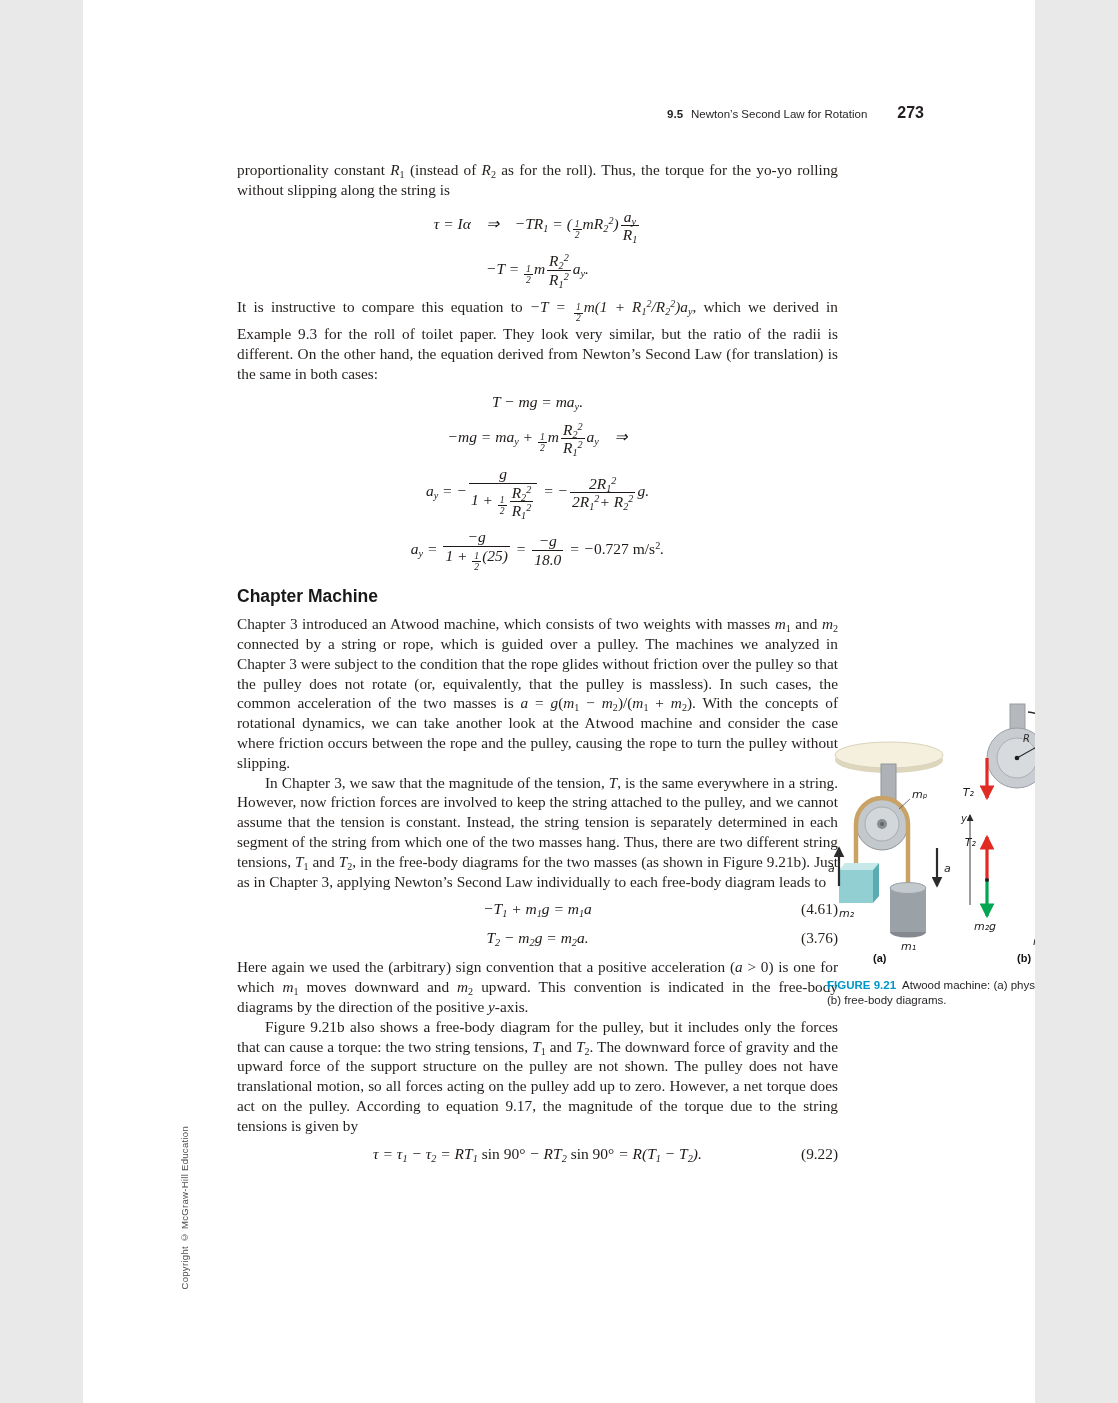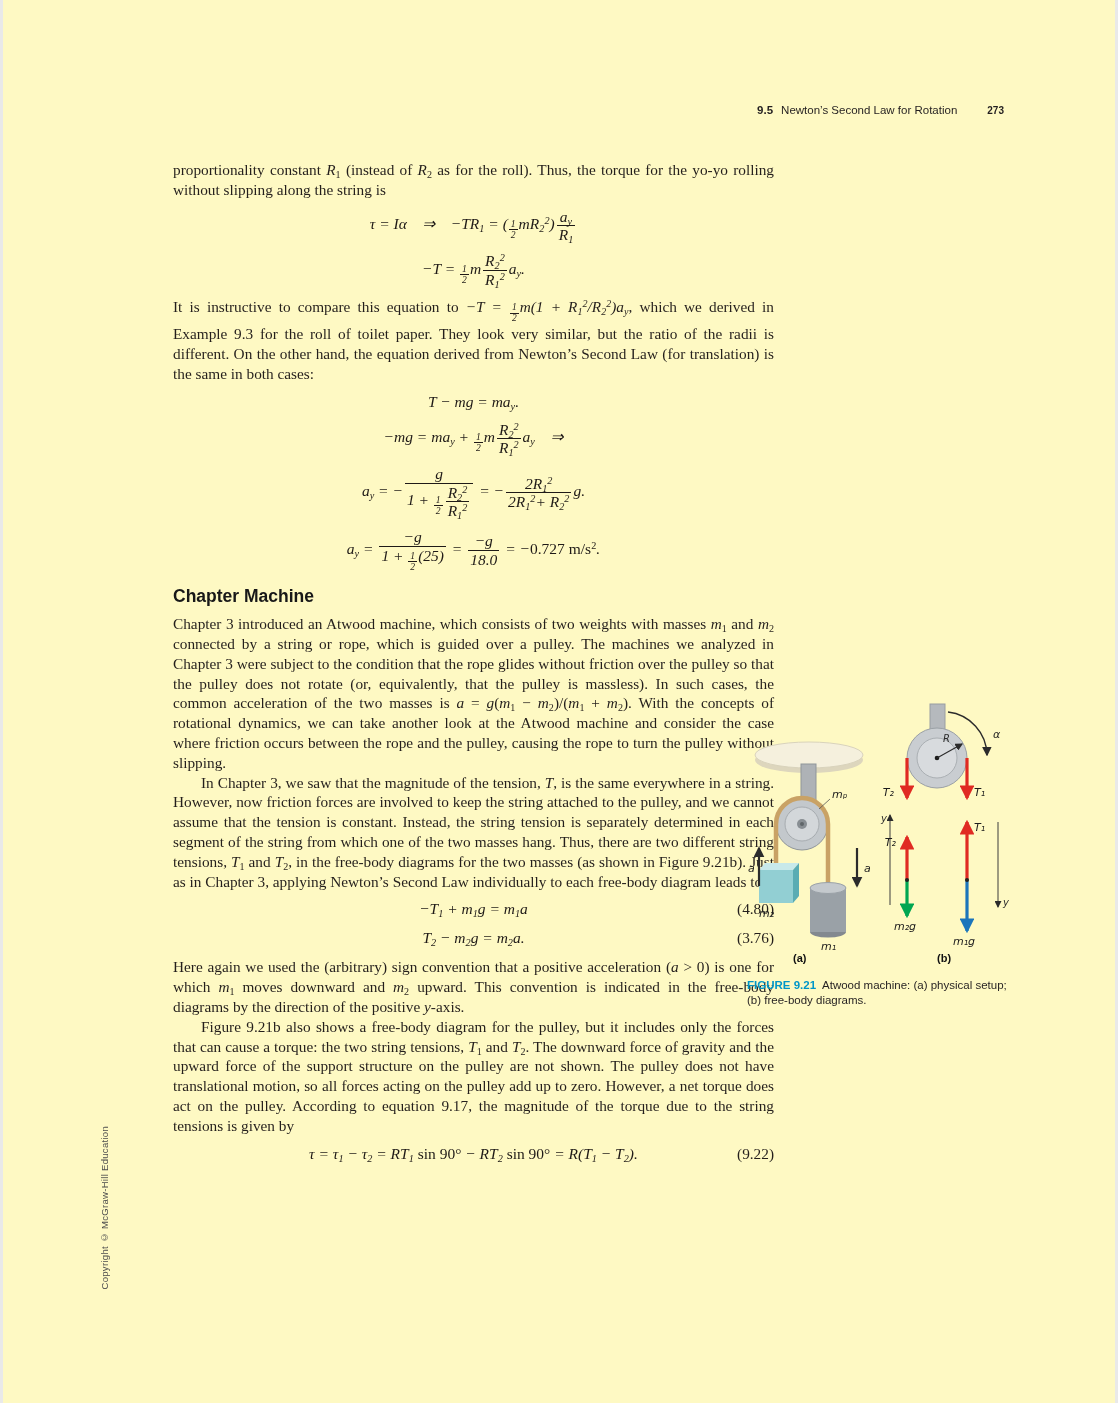--- a/index.html
+++ b/index.html
@@ -1,26 +1,26 @@
 <!DOCTYPE html>
 <html><head>
 <meta charset="utf-8">
 <style>
   *{margin:0;padding:0;box-sizing:border-box;}
   html,body{background:#e9e9e9;}
-  .page{position:relative;width:1112px;height:1403px;background:#fef9c3;overflow:hidden;
+  .page{position:relative;width:952px;height:1403px;background:#ffffff;overflow:hidden;
         font-family:"Liberation Serif",serif;color:#241f1c;margin:0 auto;}
   
   .running-head{position:absolute;top:104px;right:111px;display:flex;align-items:baseline;gap:30px;
         font-family:"Liberation Sans",sans-serif;font-size:11.5px;color:#231f20;}
   .rh-group{display:flex;align-items:baseline;gap:8px;}
   .rh-num{font-weight:bold;}
-  .rh-page{font-weight:bold;font-size:10px;}
-  
-  .column{position:absolute;left:154px;top:160px;width:601px;margin-left:16px;}
+  .rh-page{font-weight:bold;font-size:16px;}
+  
+  .column{position:absolute;left:154px;top:160px;width:601px;}
   p.body{font-size:15.3px;line-height:19.8px;text-align:justify;}
   p.indent{text-indent:28px;}
   
   .eq{position:relative;text-align:center;margin:8px 0 9px;line-height:1.25;}
   .math{font-family:"Liberation Serif",serif;font-style:italic;font-size:15.5px;color:#1f1a17;}
   .rm{font-style:normal;}
   .var{font-style:italic;}
   sub{font-size:0.66em;vertical-align:-0.3em;line-height:0;}
   sup{font-size:0.66em;vertical-align:0.5em;line-height:0;}
   .frac{display:inline-flex;flex-direction:column;align-items:center;vertical-align:middle;
@@ -129,21 +129,21 @@
           </span> = −<span class="rm">0.727 m/s<sup>2</sup></span>.</span>
     </div>
 
     <h2 class="sub-heading">Chapter Machine</h2>
 
     <p class="body">Chapter 3 introduced an Atwood machine, which consists of two weights with masses <span class="var">m</span><sub>1</sub> and <span class="var">m</span><sub>2</sub> connected by a string or rope, which is guided over a pulley. The machines we analyzed in Chapter 3 were subject to the condition that the rope glides without friction over the pulley so that the pulley does not rotate (or, equivalently, that the pulley is massless). In such cases, the common acceleration of the two masses is <span class="var">a</span> = <span class="var">g</span>(<span class="var">m</span><sub>1</sub> − <span class="var">m</span><sub>2</sub>)/(<span class="var">m</span><sub>1</sub> + <span class="var">m</span><sub>2</sub>). With the concepts of rotational dynamics, we can take another look at the Atwood machine and consider the case where friction occurs between the rope and the pulley, causing the rope to turn the pulley without slipping.</p>
     <p class="body indent">In Chapter 3, we saw that the magnitude of the tension, <span class="var">T</span>, is the same everywhere in a string. However, now friction forces are involved to keep the string attached to the pulley, and we cannot assume that the tension is constant. Instead, the string tension is separately determined in each segment of the string from which one of the two masses hang. Thus, there are two different string tensions, <span class="var">T</span><sub>1</sub> and <span class="var">T</span><sub>2</sub>, in the free-body diagrams for the two masses (as shown in Figure 9.21b). Just as in Chapter 3, applying Newton’s Second Law individually to each free-body diagram leads to</p>
 
     <div class="eq">
       <span class="math">−T<sub>1</sub> + m<sub>1</sub>g = m<sub>1</sub>a</span>
-      <span class="eq-num">(4.80)</span>
+      <span class="eq-num">(4.61)</span>
     </div>
     <div class="eq">
       <span class="math">T<sub>2</sub> − m<sub>2</sub>g = m<sub>2</sub>a.</span>
       <span class="eq-num">(3.76)</span>
     </div>
 
     <p class="body">Here again we used the (arbitrary) sign convention that a positive acceleration (<span class="var">a</span> &gt; 0) is one for which <span class="var">m</span><sub>1</sub> moves downward and <span class="var">m</span><sub>2</sub> upward. This convention is indicated in the free-body diagrams by the direction of the positive <span class="var">y</span>-axis.</p>
     <p class="body indent">Figure 9.21b also shows a free-body diagram for the pulley, but it includes only the forces that can cause a torque: the two string tensions, <span class="var">T</span><sub>1</sub> and <span class="var">T</span><sub>2</sub>. The downward force of gravity and the upward force of the support structure on the pulley are not shown. The pulley does not have translational motion, so all forces acting on the pulley add up to zero. However, a net torque does act on the pulley. According to equation 9.17, the magnitude of the torque due to the string tensions is given by</p>
 
     <div class="eq">

